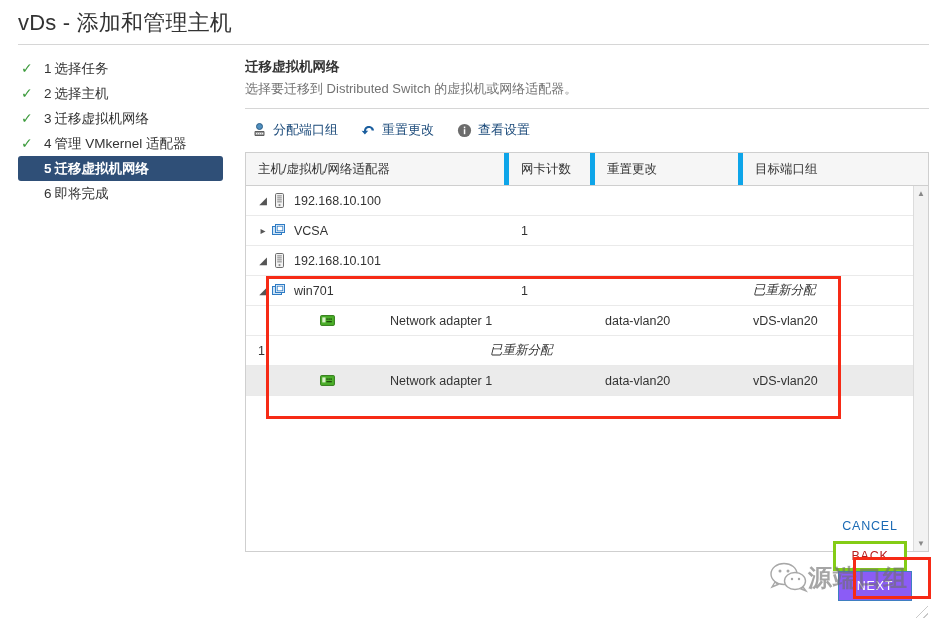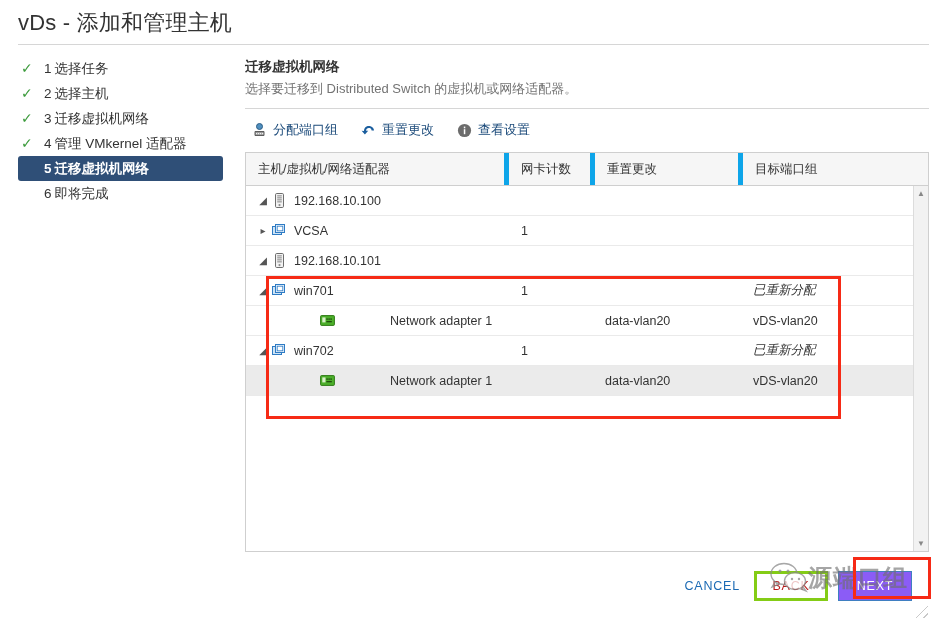--- a/index.html
+++ b/index.html
@@ -225,20 +225,21 @@
   }
   #redbox-rows  { left: 266px; top: 276px; width: 575px; height: 143px; }
   #redbox-next  { left: 853px; top: 557px; width: 78px; height: 42px; }
 
   
   .footer {
     position: absolute;
     right: 18px; bottom: 19px;
     display: flex;
     align-items: center;
+    flex-direction: column;
   }
   .btn {
     height: 30px;
     min-width: 74px;
     padding: 0 14px;
     font-size: 12.5px;
     letter-spacing: 0.8px;
     display: inline-flex;
     align-items: center;
     justify-content: center;
@@ -446,31 +447,20 @@
                   <rect x="6.4" y="7" width="5.4" height="1.3" fill="#1e4d0d"></rect>
                 </svg>
               </span>
               <span>Network adapter 1</span>
             </div>
             <div class="cell c1"></div>
             <div class="cell c2">data-vlan20</div>
             <div class="cell c3">vDS-vlan20</div>
           </div>
           <div class="row">
-            <div class="cell c0 ind-1">
-              <span class="twisty open"></span>
-              <span class="ico">
-                <svg width="15" height="15" viewBox="0 0 15 15">
-                  <rect x="0.5" y="3.5" width="9" height="8" fill="#cfe4f5" stroke="#2e7bc4" stroke-width="1"></rect>
-                  <rect x="3.5" y="1.5" width="9" height="8" fill="#e8f2fb" stroke="#2e7bc4" stroke-width="1"></rect>
-                  <rect x="5.2" y="3.2" width="5.6" height="4.6" fill="#ffffff" stroke="#2e7bc4" stroke-width="0.8"></rect>
-                </svg>
-              </span>
-              <span>win702</span>
-            </div>
             <div class="cell c1">1</div>
             <div class="cell c2"></div>
             <div class="cell c3 reassigned">已重新分配</div>
           </div>
           <div class="row selected">
             <div class="cell c0 ind-2">
               <span class="twisty none"></span>
               <span class="ico">
                 <svg width="15" height="13" viewBox="0 0 15 13">
                   <rect x="0.6" y="1.6" width="13.8" height="9.8" rx="0.8" fill="#4caf2a" stroke="#2f7a17" stroke-width="1"></rect>

